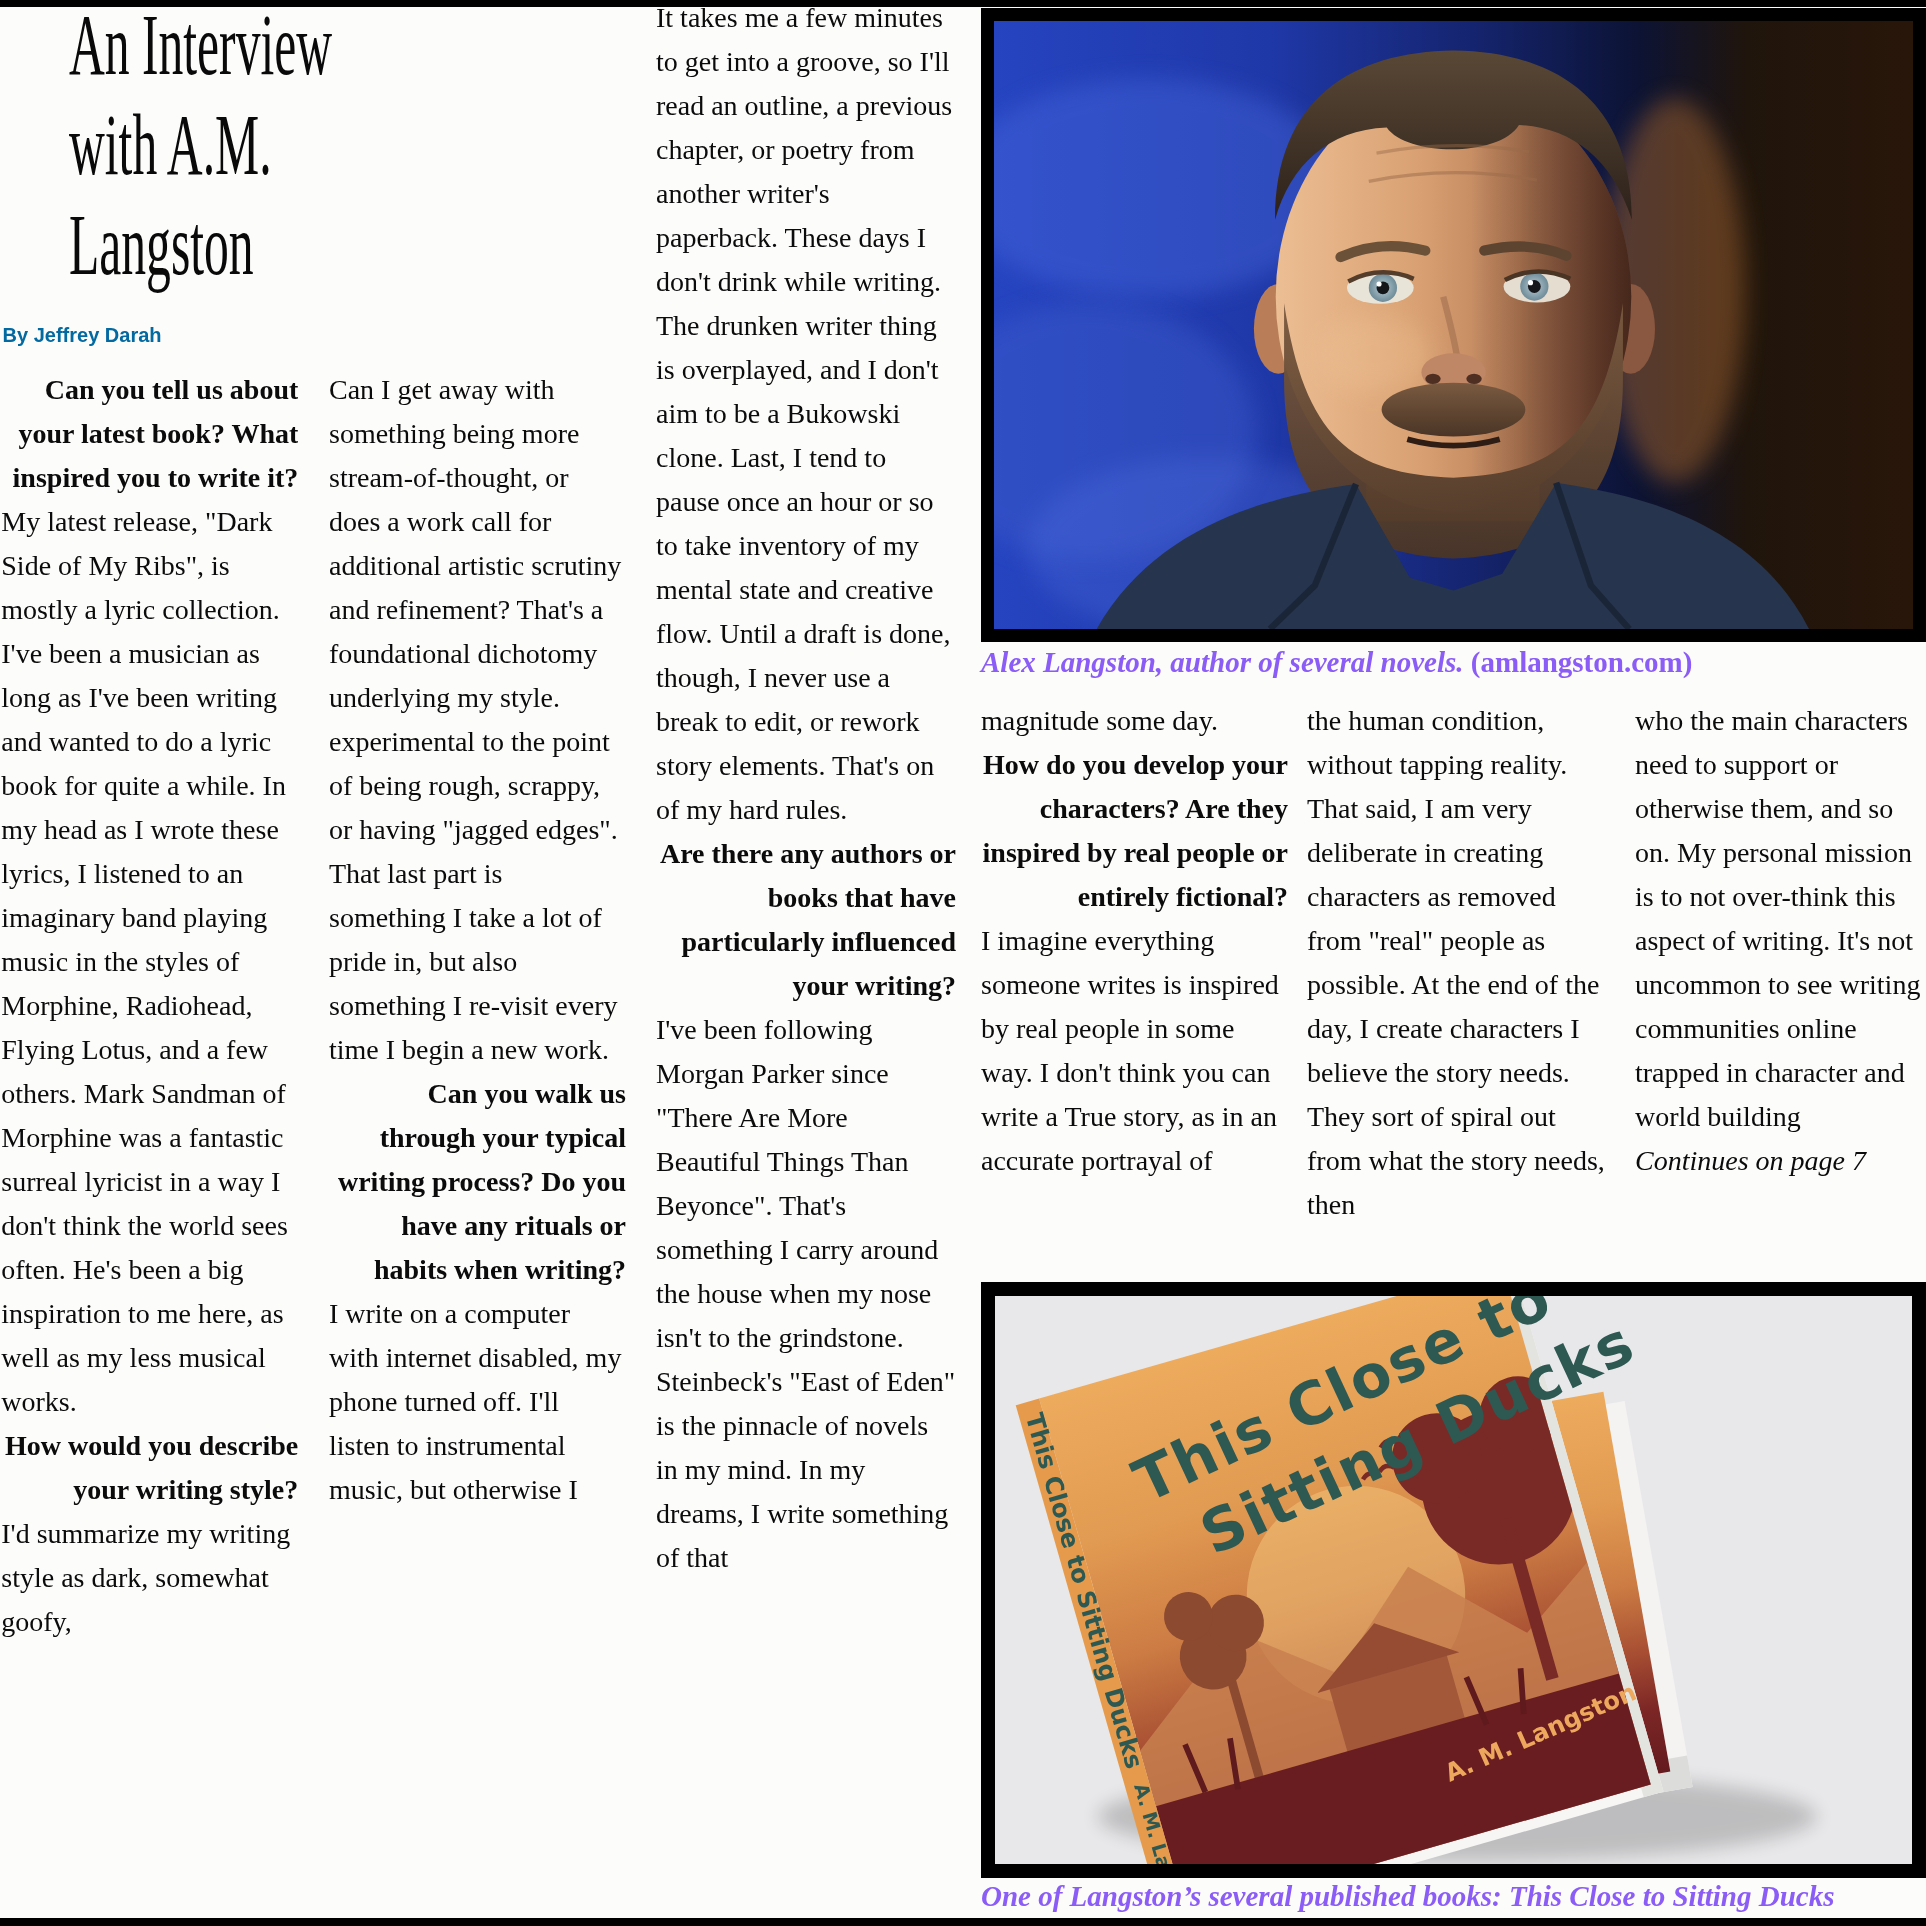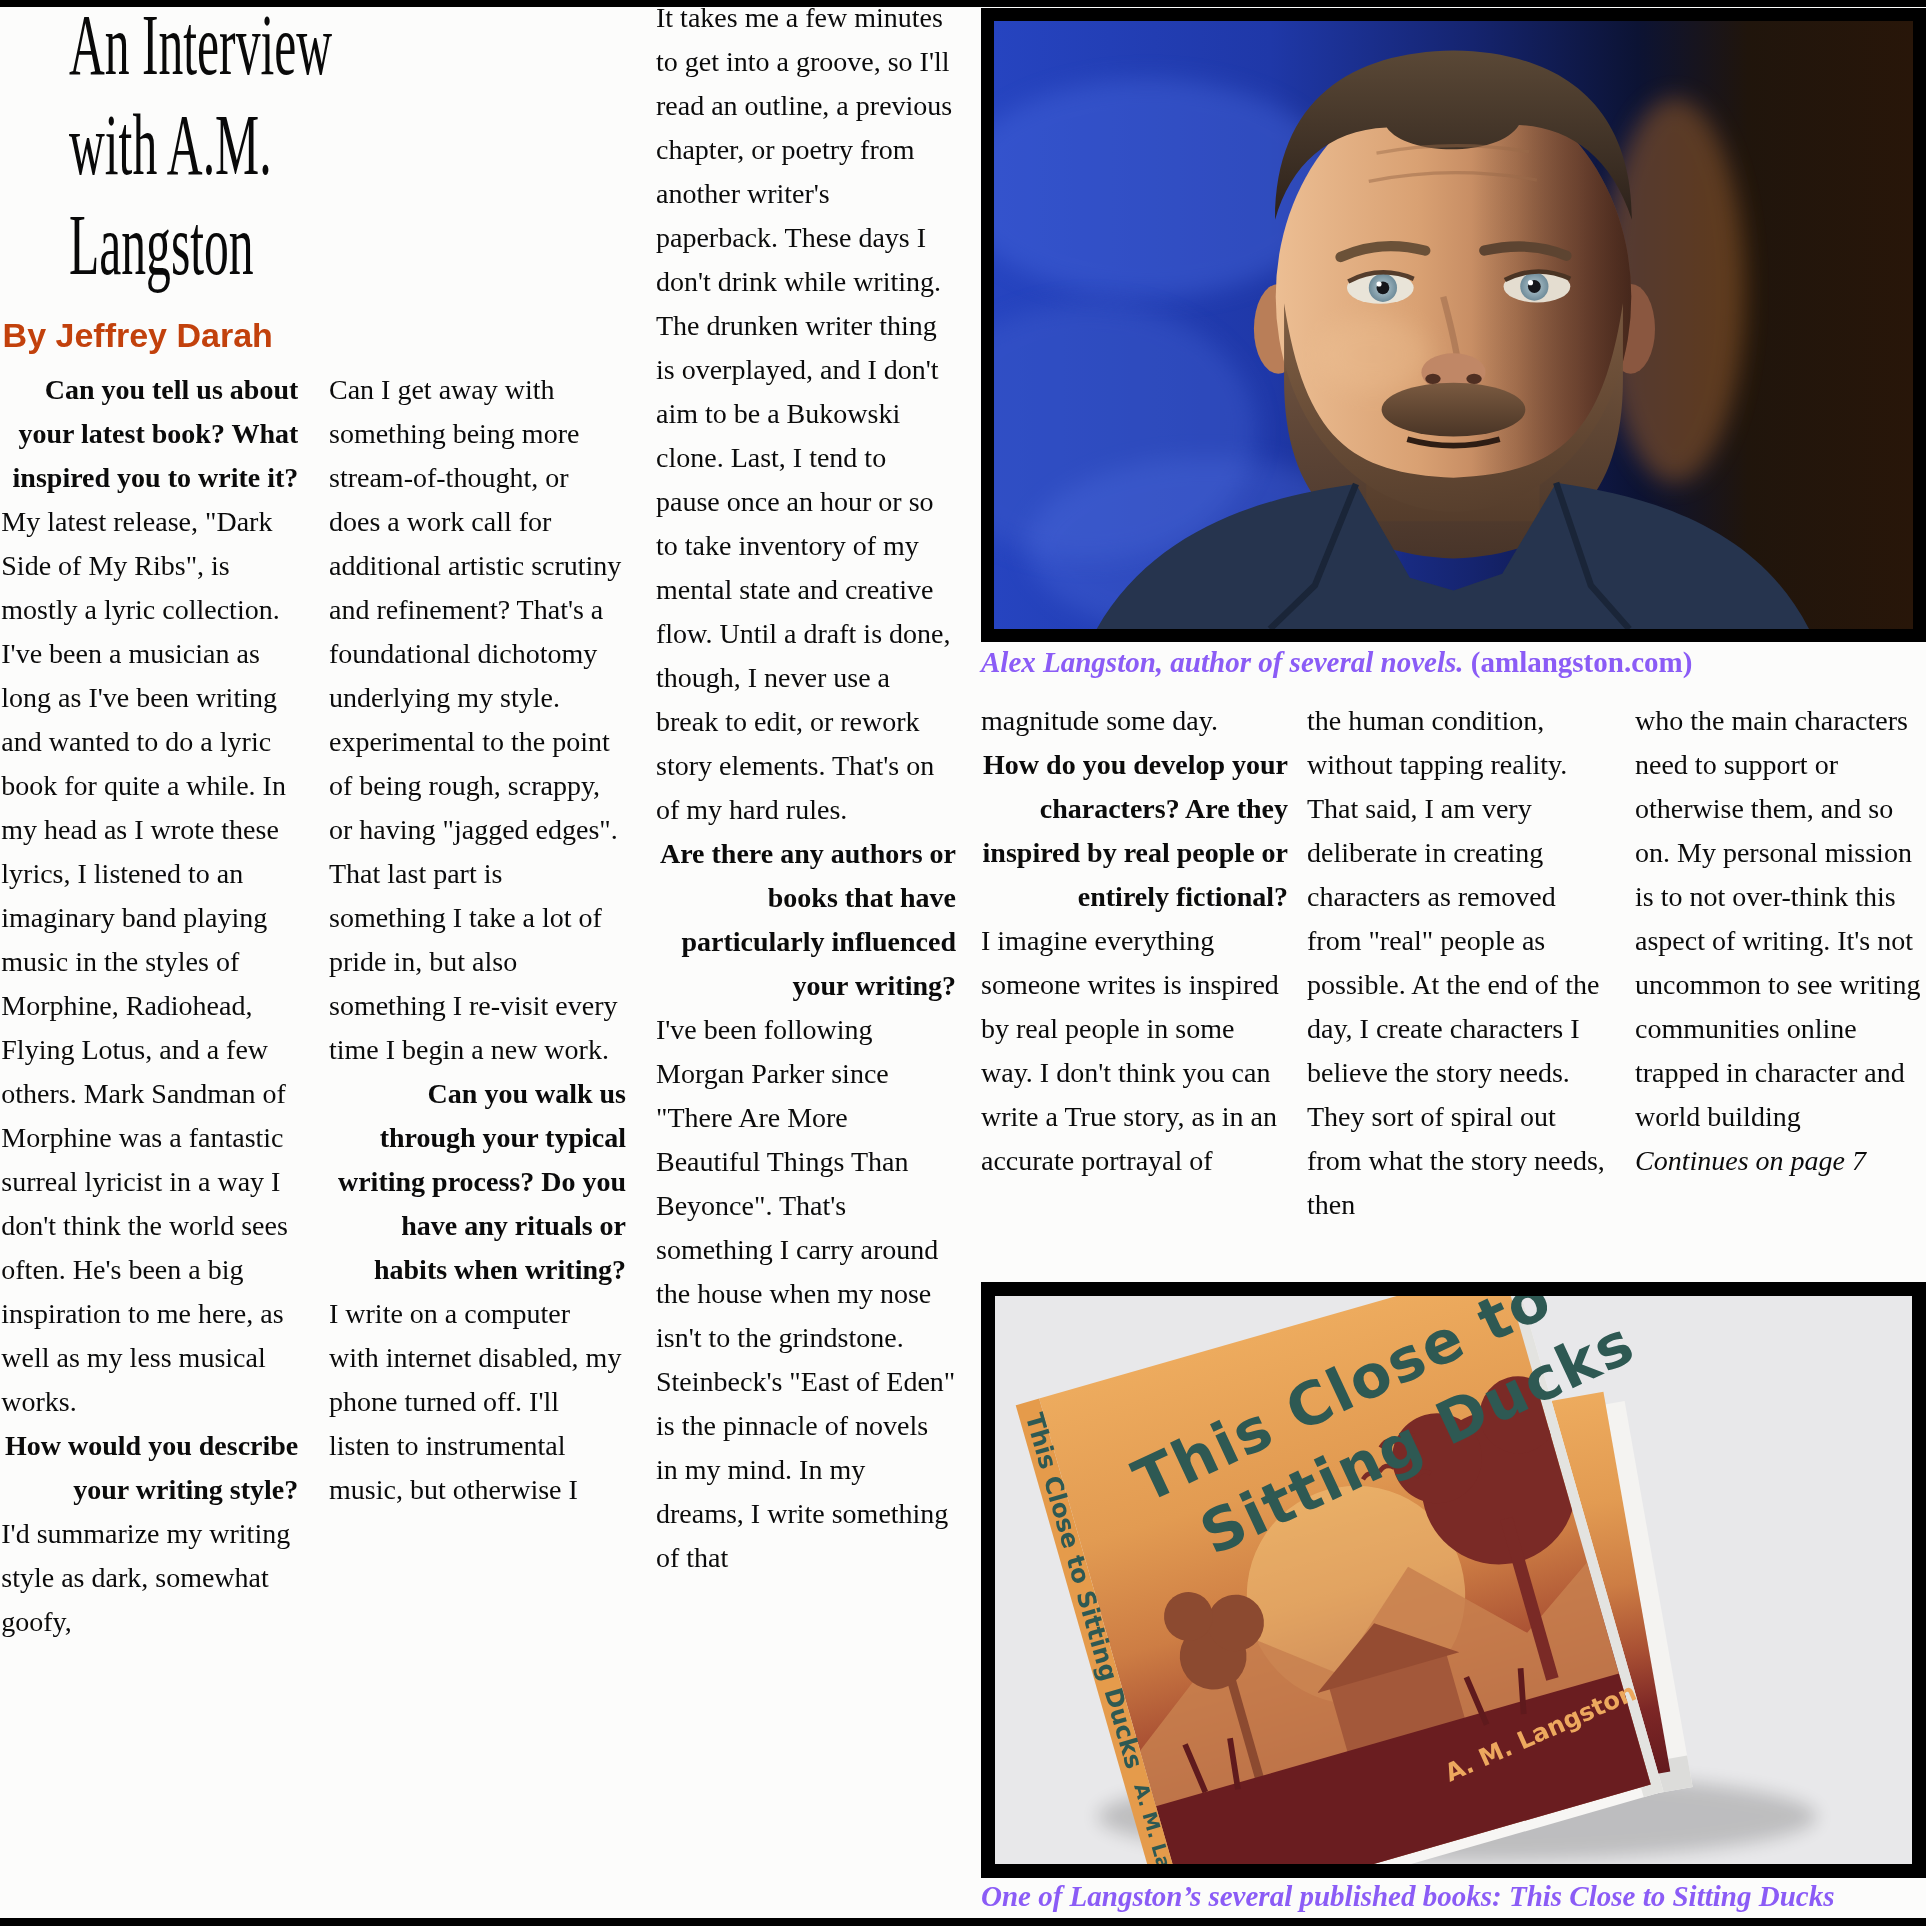--- a/index.html
+++ b/index.html
@@ -7,21 +7,21 @@
         font-family:"Liberation Serif",serif;color:#0b0b0b;}
   .bar{position:absolute;left:0;width:1926px;background:#000;}
   .bar.top{top:0;height:7px;}
   .bar.bottom{top:1918px;height:7.7px;}
 
   
   .masthead{position:absolute;left:0;top:-5.1px;width:321px;text-align:center;}
   .headline{font-family:"Liberation Serif",serif;font-size:87px;line-height:100px;
             color:#090909;transform:scaleX(0.57);transform-origin:50% 0;white-space:nowrap;}
   .byline{position:absolute;left:2.6px;top:317px;font-family:"Liberation Sans",sans-serif;
-          font-weight:700;font-size:34px;line-height:36px;color:#c2410c;}
+          font-weight:700;font-size:20px;line-height:36px;color:#0369a1;}
 
   
   .col{position:absolute;font-size:28px;line-height:44px;overflow:hidden;}
   .col p{margin:0;}
   .col p.q{font-weight:700;text-align:right;}
   .col p.cont{font-style:italic;}
   .c1{left:1.3px;top:368px;width:297px;height:1515px;}
   .c2{left:329px;top:368px;width:297px;height:1156px;}
   .c3{left:656px;top:-4.5px;width:300px;height:1913px;}
   .c4{left:981px;top:699px;width:307px;height:579px;}

